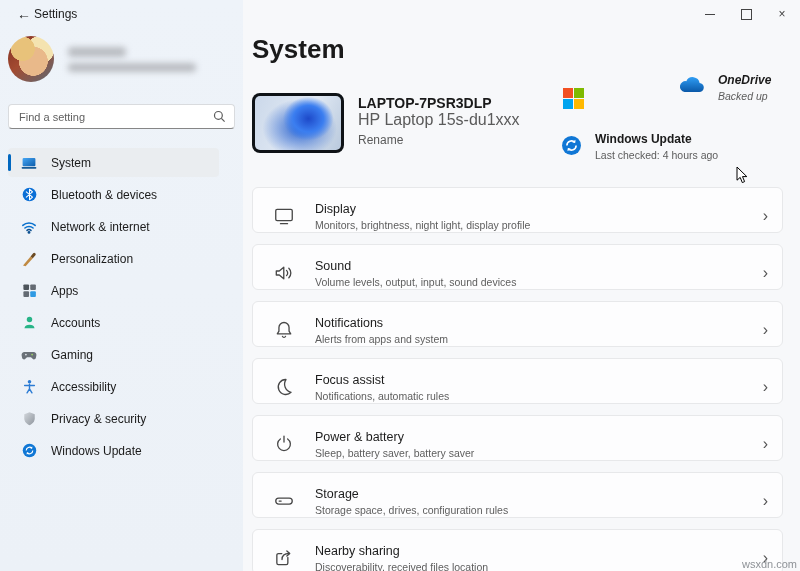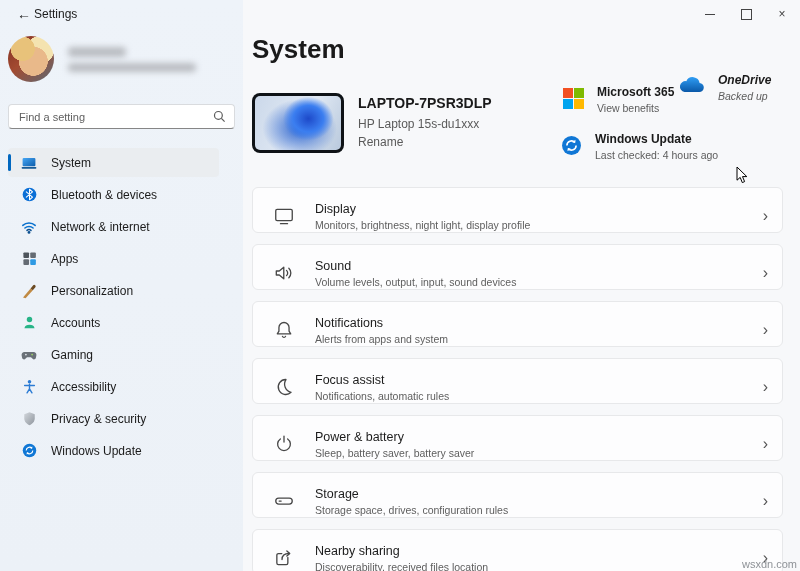--- a/index.html
+++ b/index.html
@@ -49,21 +49,21 @@
   .main{position:absolute;left:250px;top:0;width:550px;height:571px;}
   .page-title{position:absolute;left:2px;top:34px;font-size:26px;font-weight:600;color:#1a1a1a;}
   .device{position:absolute;left:2px;top:93px;display:flex;}
   .device-img{width:92px;height:60px;border-radius:8px;background:#0e1216;padding:3px;box-sizing:border-box;}
   .device-screen{width:100%;height:100%;border-radius:5px;
      background:radial-gradient(42% 58% at 62% 42%,#1d49c9 0%,#3b7ef0 42%,rgba(59,126,240,0) 70%),
                 radial-gradient(60% 75% at 52% 60%,#2a63cf 0%,rgba(42,99,207,0) 72%),
                 linear-gradient(115deg,#cbd8ea 0%,#e2eaf4 55%,#b9c9dd 100%);}
   .device-text{margin-left:14px;padding-top:2px;}
   .device-name{font-size:14px;font-weight:700;color:#1a1a1a;}
-  .device-model{font-size:12px;color:#5a5a5a;margin-top:6px;}
+  .device-model{font-size:16px;color:#5a5a5a;}
   .device-rename{font-size:12px;color:#5a5a5a;margin-top:4px;cursor:default;}
   .status-card{position:absolute;display:flex;align-items:flex-start;}
   .status-card.ms365{left:313px;top:85px;}
   .status-card.onedrive{left:428px;top:73px;font-style:italic;}
   .status-card.wupdate{left:311px;top:132px;}
   .status-ic{margin-right:13px;margin-top:3px;display:flex;}
   .status-title{font-size:12px;font-weight:700;color:#1a1a1a;}
   .status-sub{font-size:10.5px;color:#5c5c5c;margin-top:3px;}
   .ms-logo{width:21px;height:21px;display:grid;grid-template-columns:10px 10px;grid-template-rows:10px 10px;gap:1px;}
   .ms-logo span{display:block;}
@@ -143,38 +143,38 @@
               <path d="M3.9 9 a6 6 0 0 1 8.2 0" fill="none" stroke="#0b72ce" stroke-width="1.5" stroke-linecap="round"></path>
               <path d="M6 11.4 a3 3 0 0 1 4 0" fill="none" stroke="#094e8f" stroke-width="1.5" stroke-linecap="round"></path>
               <circle cx="8" cy="13.4" r="1.4" fill="#094e8f"></circle>
             </svg>
         </span>
         <span class="nav-label">Network &amp; internet</span>
       </div>
 
       <div class="nav-item">
         <span class="nav-ic">
+          <svg width="16" height="16" viewBox="0 0 16 16">
+              <path d="M2 14.5 L9.6 5.4 L11.8 7.3 L4.6 15.2 Z" fill="#c08a43"></path>
+              <path d="M9.6 5.4 L12.2 2.2 a1.5 1.5 0 0 1 2.2 2 L11.8 7.3 Z" fill="#6b4a23"></path>
+            </svg>
+        </span>
+        <span class="nav-label">Personalization</span>
+      </div>
+
+      <div class="nav-item">
+        <span class="nav-ic">
           <svg width="15" height="15" viewBox="0 0 16 16">
               <rect x="1.5" y="1.5" width="6" height="6" rx="1" fill="#4d545b"></rect>
               <rect x="8.8" y="1.5" width="6" height="6" rx="1" fill="#646b73"></rect>
               <rect x="1.5" y="8.8" width="6" height="6" rx="1" fill="#646b73"></rect>
               <rect x="8.8" y="8.8" width="6" height="6" rx="1" fill="#2f9ae3"></rect>
             </svg>
         </span>
         <span class="nav-label">Apps</span>
-      </div>
-
-      <div class="nav-item">
-        <span class="nav-ic">
-          <svg width="16" height="16" viewBox="0 0 16 16">
-              <path d="M2 14.5 L9.6 5.4 L11.8 7.3 L4.6 15.2 Z" fill="#c08a43"></path>
-              <path d="M9.6 5.4 L12.2 2.2 a1.5 1.5 0 0 1 2.2 2 L11.8 7.3 Z" fill="#6b4a23"></path>
-            </svg>
-        </span>
-        <span class="nav-label">Personalization</span>
       </div>
 
       <div class="nav-item">
         <span class="nav-ic">
           <svg width="15" height="15" viewBox="0 0 16 16">
               <circle cx="8" cy="4.8" r="2.9" fill="#27b487"></circle>
               <path d="M2.6 14 a5.5 4.3 0 0 1 10.8 0 Z" fill="#27b487"></path>
             </svg>
         </span>
         <span class="nav-label">Accounts</span>
@@ -258,24 +258,20 @@
         <div class="device-rename">Rename</div>
       </div>
     </div>
 
     <div class="status-card ms365">
       <span class="status-ic ms-logo">
         <span style="background:#f25022"></span>
         <span style="background:#7fba00"></span>
         <span style="background:#00a4ef"></span>
         <span style="background:#ffb900"></span>
-      </span>
-      <span>
-        <div class="status-title">Microsoft 365</div>
-        <div class="status-sub">View benefits</div>
       </span>
     </div>
 
     <div class="status-card onedrive">
       <span class="status-ic">
         <svg width="27" height="17" viewBox="0 0 27 17">
             <defs>
               <linearGradient id="gcl" x1="0" y1="0" x2="0" y2="1">
                 <stop offset="0" stop-color="#2f9df4"></stop>
                 <stop offset="1" stop-color="#0a58a8"></stop>

